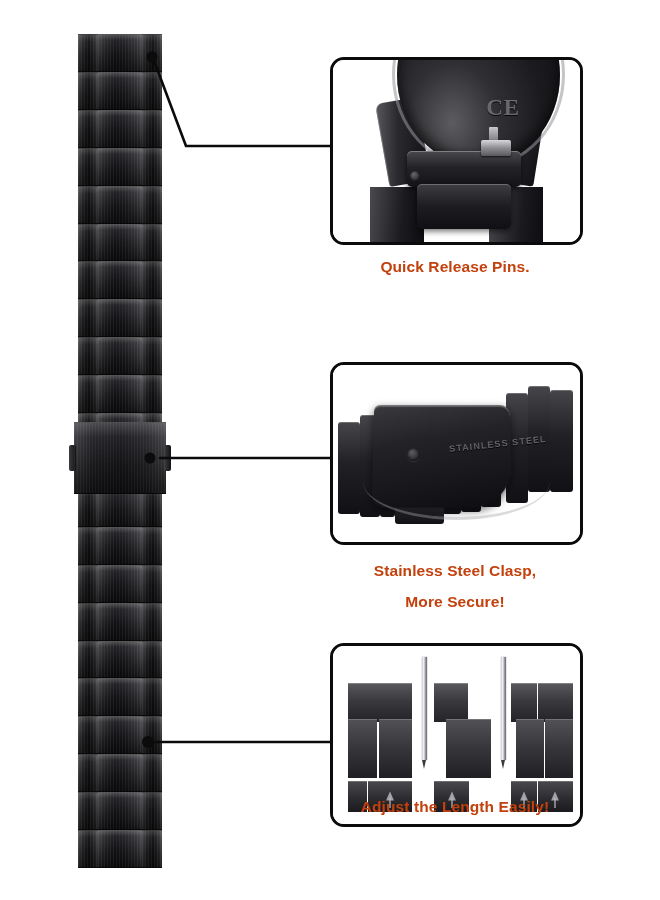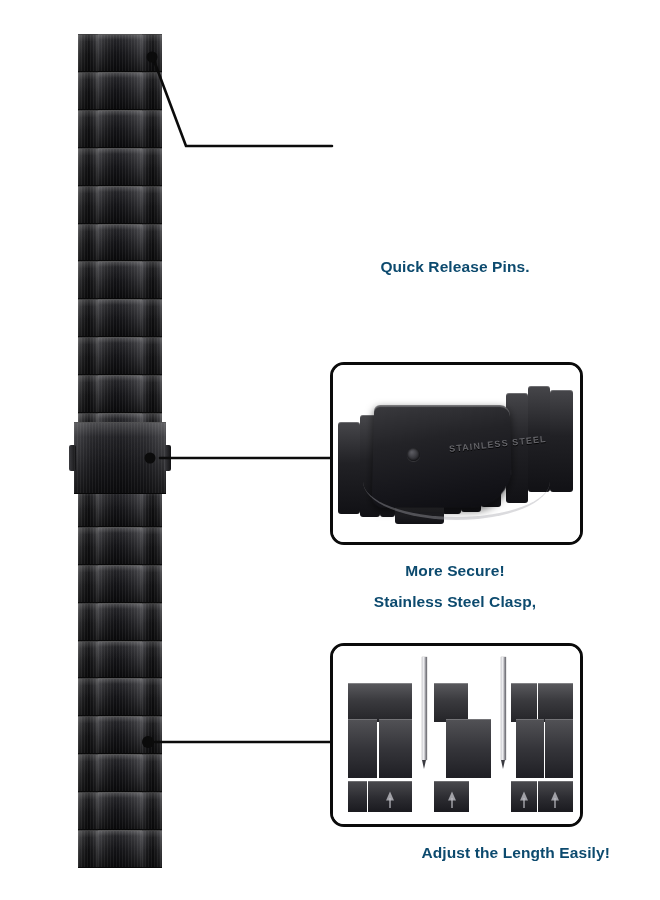--- a/index.html
+++ b/index.html
@@ -177,21 +177,21 @@
     position: absolute;
     inset: 0;
     background: #ffffff;
   }
 
   .caption {
     position: absolute;
     left: 300px;
     width: 310px;
     text-align: center;
-    color: #0c4a6e;
+    color: #c2410c;
     font-weight: bold;
     font-size: 15.5px;
     letter-spacing: .1px;
     line-height: 1.0;
     font-family: "Liberation Sans", sans-serif;
   }
   .caption .line { display: block; }
   .caption .line + .line { margin-top: 15px; }
 
   
@@ -542,20 +542,36 @@
     <polyline points="153,58 186,146 332,146" fill="none" stroke="#0b0b0b" stroke-width="2.6" stroke-linecap="round" stroke-linejoin="round"></polyline>
     <circle cx="152" cy="57" r="5.5" fill="#0b0b0b"></circle>
 
     <line x1="160" y1="458" x2="332" y2="458" stroke="#0b0b0b" stroke-width="2.6" stroke-linecap="round"></line>
     <circle cx="150" cy="458" r="5.5" fill="#0b0b0b"></circle>
 
     <line x1="155" y1="742" x2="332" y2="742" stroke="#0b0b0b" stroke-width="2.6" stroke-linecap="round"></line>
     <circle cx="148" cy="742" r="6" fill="#0b0b0b"></circle>
   </svg>
 
+  <div class="callout" style="left:330px; top:57px; width:253px; height:188px;">
+    <div class="callout-photo">
+      <div class="side-band l"></div>
+      <div class="side-band r"></div>
+      <div class="lug left"></div>
+      <div class="lug right"></div>
+      <div class="watch-body"></div>
+      <div class="watch-rim"></div>
+      <div class="ce-mark">CE</div>
+      <div class="qr-link-a"></div>
+      <div class="qr-pin-lever"></div>
+      <div class="qr-pin"></div>
+      <div class="qr-link-b"></div>
+      <div class="qr-screw"></div>
+    </div>
+  </div>
   <div class="caption" style="top:259px;">
     <span class="line">Quick Release Pins.</span>
   </div>
 
   <div class="callout" style="left:330px; top:362px; width:253px; height:183px;">
     <div class="callout-photo">
       <div class="clasp-link" style="left:2%;  top:32%; width:9%;  height:52%;"></div>
       <div class="clasp-link" style="left:11%; top:28%; width:8%;  height:58%;"></div>
       <div class="clasp-link" style="left:19%; top:26%; width:6%;  height:60%;"></div>
       <div class="clasp-link" style="left:70%; top:16%; width:9%;  height:62%;"></div>
@@ -565,22 +581,22 @@
       <div class="clasp-link" style="left:52%; top:56%; width:8%;  height:27%;"></div>
       <div class="clasp-link" style="left:60%; top:52%; width:8%;  height:28%;"></div>
       <div class="clasp-link" style="left:25%; top:78%; width:20%; height:12%;"></div>
       <div class="clasp-cover"></div>
       <div class="clasp-engrave">STAINLESS STEEL</div>
       <div class="clasp-dot"></div>
       <div class="clasp-arc"></div>
     </div>
   </div>
   <div class="caption" style="top:563px;">
+    <span class="line">Stainless Steel Clasp,</span>
     <span class="line">More Secure!</span>
-    <span class="line">Stainless Steel Clasp,</span>
   </div>
 
   <div class="callout" style="left:330px; top:643px; width:253px; height:184px;">
     <div class="callout-photo">
 
       <div class="linkset" style="left:6%; width:26%;">
         <div class="ls-top" style="left:0;   width:42%;"></div>
         <div class="ls-top" style="left:43%; width:57%;"></div>
         <div class="ls-mid" style="left:0;   width:46%;"></div>
         <div class="ls-mid" style="left:48%; width:52%;"></div>
@@ -617,17 +633,17 @@
             <span class="arrow-mark"></span>
             <span class="arrow-stem"></span>
           </div>
         <div class="ls-bot" style="left:44%; width:56%;">
             <span class="arrow-mark"></span>
             <span class="arrow-stem"></span>
           </div>
       </div>
     </div>
   </div>
-  <div class="caption" style="top:845px;text-align:right;">
+  <div class="caption" style="top:799px;">
     <span class="line">Adjust the Length Easily!</span>
   </div>
 
 </div>
 
 </body></html>

